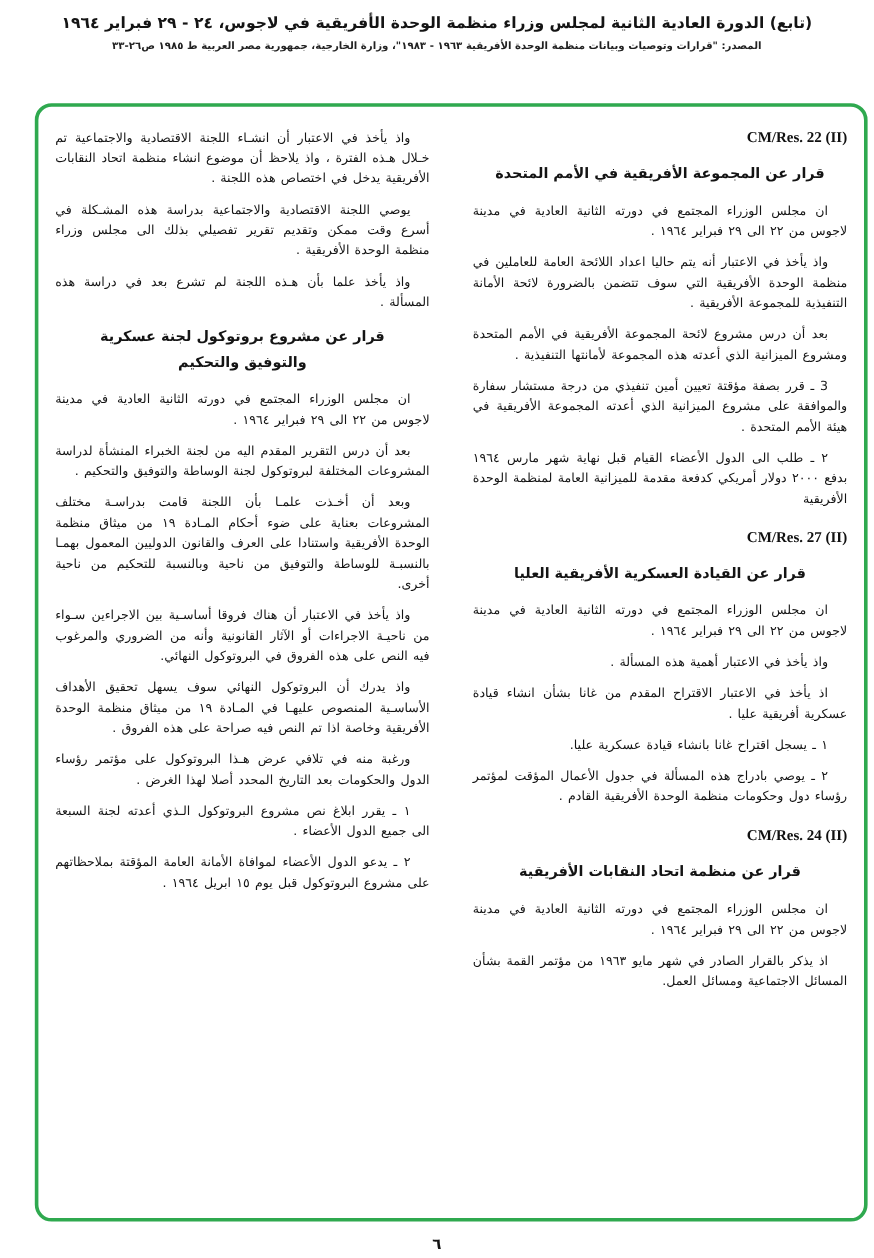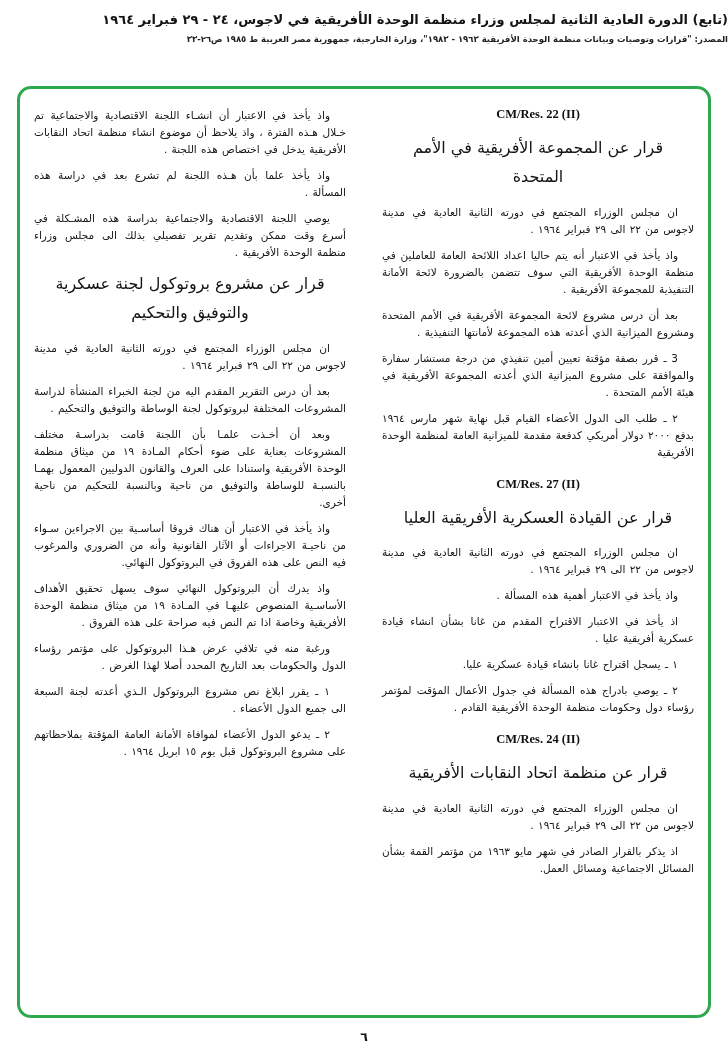--- a/index.html
+++ b/index.html
@@ -8,37 +8,37 @@
   body {
     position: relative;
     background: #ffffff;
     color: var(--ink);
     font-family: "DejaVu Sans", sans-serif;
     overflow: hidden;
   }
   .sheet { position: absolute; inset: 0; }
 
   
-  .page-header { direction: rtl; padding-top: 12px; }
+  .page-header { direction: rtl; text-align: center; padding-top: 12px; }
   .header-title {
     font-weight: bold;
     font-size: 13px;
     letter-spacing: 0.2px;
   }
   .header-source {
     margin-top: 7px;
     font-size: 8.5px;
     font-weight: bold;
     color: #222;
   }
 
   
   .green-box {
     position: absolute;
-    left: 17px;
+    left: 29px;
     top: 86px;
     width: 694px;
     height: 932px;
     border: 3px solid var(--border-green);
     border-radius: 14px;
     padding: 18px 14px 12px 14px;
     background: #ffffff;
   }
   .columns {
     display: flex;
@@ -56,31 +56,31 @@
   .para {
     font-size: 10.5px;
     line-height: 1.62;
     text-align: justify;
     text-indent: 16px;
     margin-bottom: 9px;
     word-spacing: 1px;
   }
   .res-label {
     direction: ltr;
-    text-align: center;
+    text-align: right;
     font-family: "Liberation Serif", serif;
     font-weight: bold;
     font-size: 12.5px;
     margin: 16px 0 12px 0;
     color: #101010;
   }
   .res-label.first { margin-top: 0; }
   .res-heading {
-    font-size: 16px;
-    font-weight: normal;
+    font-size: 12px;
+    font-weight: bold;
     text-align: center;
     line-height: 1.8;
     margin: 4px 14px 12px 14px;
   }
 
   
   .page-number {
     position: absolute;
     left: 0;
     right: 0;
@@ -98,22 +98,22 @@
   <header class="page-header">
     <div class="header-title">(تابع)  الدورة العادية الثانية لمجلس وزراء منظمة الوحدة الأفريقية في لاجوس، ٢٤ - ٢٩ فبراير ١٩٦٤</div>
     <div class="header-source">المصدر: "قرارات وتوصيات وبيانات منظمة الوحدة الأفريقية ١٩٦٣ - ١٩٨٣"، وزارة الخارجية، جمهورية مصر العربية ط ١٩٨٥ ص٢٦-٣٣</div>
   </header>
 
   <div class="green-box">
     <div class="columns">
 
       <section class="col col-left">
         <p class="para">واذ يأخذ في الاعتبار أن انشـاء اللجنة الاقتصادية والاجتماعية تم خـلال هـذه الفترة ، واذ يلاحظ أن موضوع انشاء منظمة اتحاد النقابات الأفريقية يدخل في اختصاص هذه اللجنة .</p>
+        <p class="para">يوصي اللجنة الاقتصادية والاجتماعية بدراسة هذه المشـكلة في أسرع وقت ممكن وتقديم تقرير تفصيلي بذلك الى مجلس وزراء منظمة الوحدة الأفريقية .</p>
         <p class="para">واذ يأخذ علما بأن هـذه اللجنة لم تشرع بعد في دراسة هذه المسألة .</p>
-        <p class="para">يوصي اللجنة الاقتصادية والاجتماعية بدراسة هذه المشـكلة في أسرع وقت ممكن وتقديم تقرير تفصيلي بذلك الى مجلس وزراء منظمة الوحدة الأفريقية .</p>
         <h3 class="res-heading">قرار عن مشروع بروتوكول لجنة عسكرية والتوفيق والتحكيم</h3>
         <p class="para">ان مجلس الوزراء المجتمع في دورته الثانية العادية في مدينة لاجوس من ٢٢ الى ٢٩ فبراير ١٩٦٤ .</p>
         <p class="para">بعد أن درس التقرير المقدم اليه من لجنة الخبراء المنشأة لدراسة المشروعات المختلفة لبروتوكول لجنة الوساطة والتوفيق والتحكيم .</p>
         <p class="para">وبعد أن أخـذت علمـا بأن اللجنة قامت بدراسـة مختلف المشروعات بعناية على ضوء أحكام المـادة ١٩ من ميثاق منظمة الوحدة الأفريقية واستنادا على العرف والقانون الدوليين المعمول بهمـا بالنسبـة للوساطة والتوفيق من ناحية وبالنسبة للتحكيم من ناحية أخرى.</p>
         <p class="para">واذ يأخذ في الاعتبار أن هناك فروقا أساسـية بين الاجراءين سـواء من ناحيـة الاجراءات أو الآثار القانونية وأنه من الضروري والمرغوب فيه النص على هذه الفروق في البروتوكول النهائي.</p>
         <p class="para">واذ يدرك أن البروتوكول النهائي سوف يسهل تحقيق الأهداف الأساسـية المنصوص عليهـا في المـادة ١٩ من ميثاق منظمة الوحدة الأفريقية وخاصة اذا تم النص فيه صراحة على هذه الفروق .</p>
         <p class="para">ورغبة منه في تلافي عرض هـذا البروتوكول على مؤتمر رؤساء الدول والحكومات بعد التاريخ المحدد أصلا لهذا الغرض .</p>
         <p class="para">١ ـ يقرر ابلاغ نص مشروع البروتوكول الـذي أعدته لجنة السبعة الى جميع الدول الأعضاء .</p>
         <p class="para">٢ ـ يدعو الدول الأعضاء لموافاة الأمانة العامة المؤقتة بملاحظاتهم على مشروع البروتوكول قبل يوم ١٥ ابريل ١٩٦٤ .</p>
       </section>

